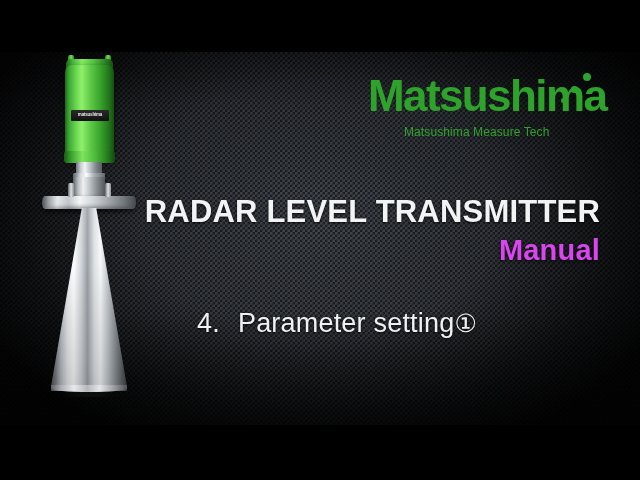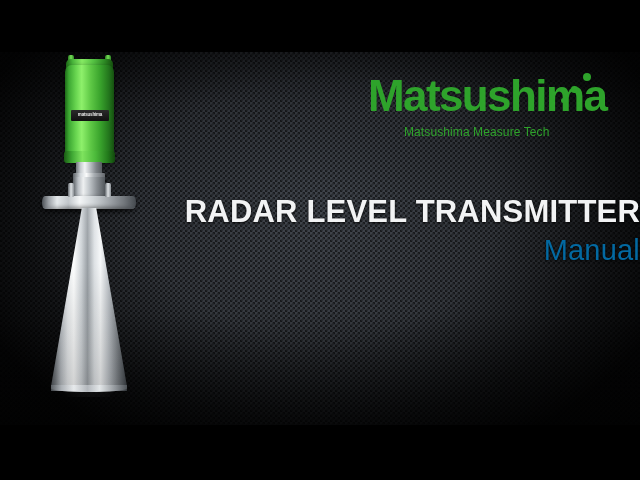--- a/index.html
+++ b/index.html
@@ -282,36 +282,35 @@
   }
 
   
   #title-block {
     position: absolute;
     left: 0;
     top: 196px;
     width: 600px;
     z-index: 20;
     text-align: right;
-    padding-left: 40px;
   }
   .title-main {
     font-size: 31px;
     font-weight: bold;
     color: #f2f3f4;
     letter-spacing: 0.2px;
     line-height: 1.05;
     text-shadow: 0 1px 3px rgba(0,0,0,0.85);
     white-space: nowrap;
   }
   .title-sub {
     margin-top: 6px;
     font-size: 29px;
-    font-weight: normal;
-    color: #0369a1;
+    font-weight: bold;
+    color: #d946ef;
     letter-spacing: 0.2px;
     line-height: 1.05;
     text-shadow: 0 1px 3px rgba(0,0,0,0.85);
     white-space: nowrap;
     margin-left: 46px;
   }
 
   #section-line {
     position: absolute;
     left: 197px;
@@ -367,17 +366,20 @@
       <span class="logo-dot d3"></span>
     </div>
     <div class="logo-tagline">Matsushima Measure Tech</div>
   </div>
 
   <div id="title-block">
     <div class="title-main">RADAR LEVEL TRANSMITTER</div>
     <div class="title-sub">Manual</div>
   </div>
 
+  <div id="section-line">
+    <span class="num">4.</span><span>Parameter setting</span><span class="circled">①</span>
+  </div>
 
   <div class="letterbox top"></div>
   <div class="letterbox bottom"></div>
 
 </div>
 
 </body></html>

